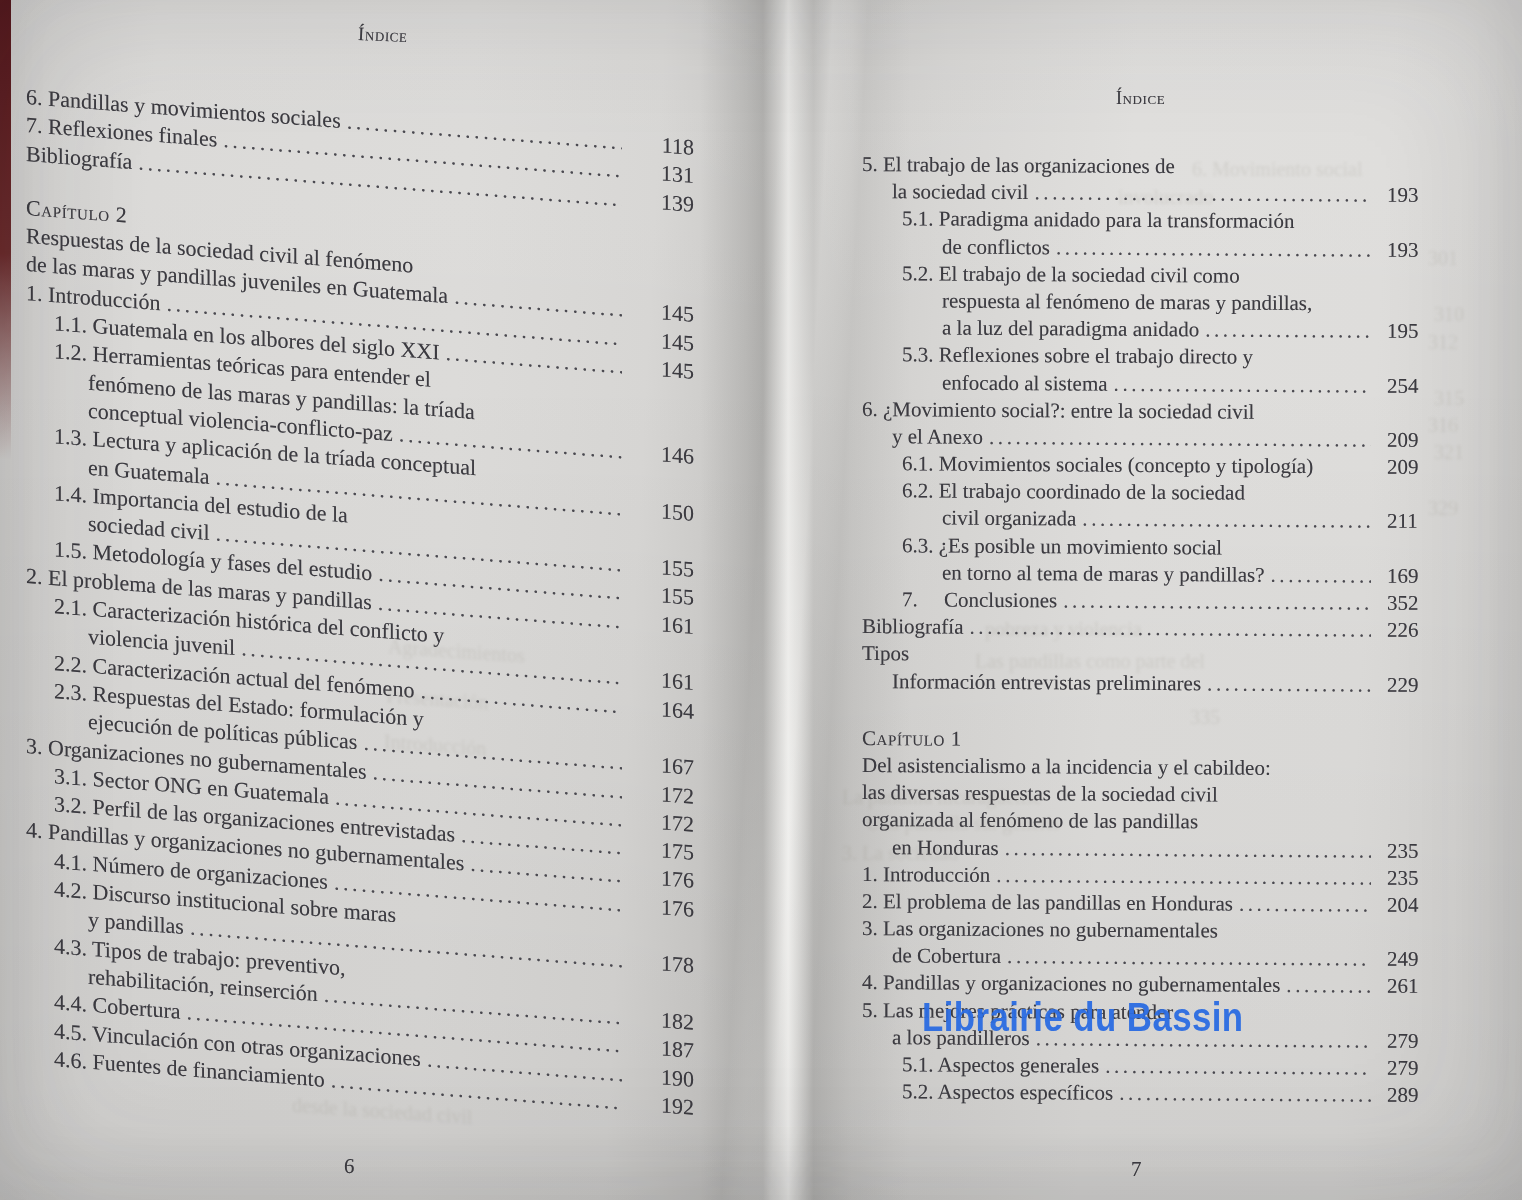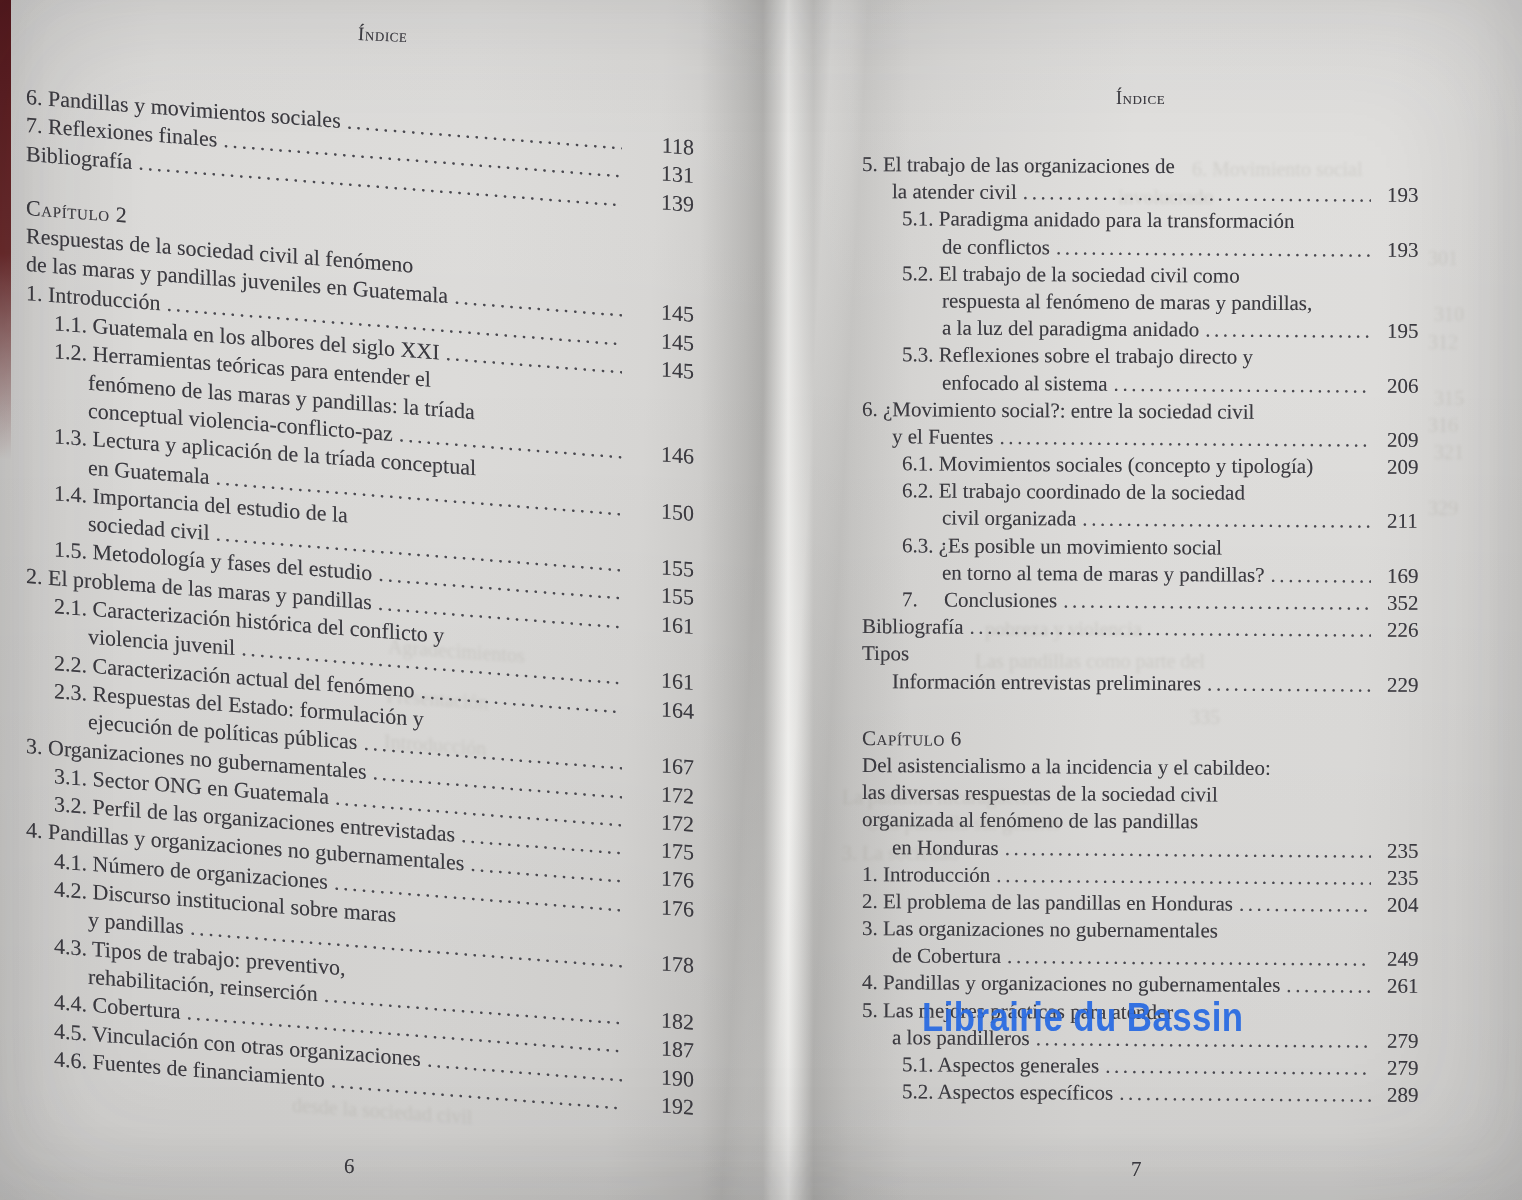--- a/index.html
+++ b/index.html
@@ -238,21 +238,21 @@
       </div>
     </div>
   <div class="folio left ink">6</div>
 
   <div class="page-header right ink sc">Índice</div>
   <div class="toc toc-right ink" id="toc-right">
       <div class="row i0">
         <span class="txt">5. El trabajo de las organizaciones de</span>
       </div>
       <div class="row iw">
-        <span class="txt">la atender civil</span>
+        <span class="txt">la sociedad civil</span>
         <span class="lead">........................................................................................................................</span>
         <span class="pg">193</span>
       </div>
       <div class="row i1">
         <span class="txt">5.1. Paradigma anidado para la transformación</span>
       </div>
       <div class="row i2">
         <span class="txt">de conflictos</span>
         <span class="lead">........................................................................................................................</span>
         <span class="pg">193</span>
@@ -267,27 +267,27 @@
         <span class="txt">a la luz del paradigma anidado</span>
         <span class="lead">........................................................................................................................</span>
         <span class="pg">195</span>
       </div>
       <div class="row i1">
         <span class="txt">5.3. Reflexiones sobre el trabajo directo y</span>
       </div>
       <div class="row i2">
         <span class="txt">enfocado al sistema</span>
         <span class="lead">........................................................................................................................</span>
-        <span class="pg">206</span>
+        <span class="pg">254</span>
       </div>
       <div class="row i0">
         <span class="txt">6. ¿Movimiento social?: entre la sociedad civil</span>
       </div>
       <div class="row iw">
-        <span class="txt">y el Fuentes</span>
+        <span class="txt">y el Anexo</span>
         <span class="lead">........................................................................................................................</span>
         <span class="pg">209</span>
       </div>
       <div class="row i1">
         <span class="txt">6.1. Movimientos sociales (concepto y tipología)</span>
         <span class="lead"></span>
         <span class="pg">209</span>
       </div>
       <div class="row i1">
         <span class="txt">6.2. El trabajo coordinado de la sociedad</span>
@@ -317,21 +317,21 @@
       </div>
       <div class="row i0">
         <span class="txt">Tipos</span>
       </div>
       <div class="row iw">
         <span class="txt">Información entrevistas preliminares</span>
         <span class="lead">........................................................................................................................</span>
         <span class="pg">229</span>
       </div>
       <div class="row i0 gap">
-        <span class="txt sc">Capítulo 6</span>
+        <span class="txt sc">Capítulo 1</span>
       </div>
       <div class="row i0">
         <span class="txt">Del asistencialismo a la incidencia y el cabildeo:</span>
       </div>
       <div class="row i0">
         <span class="txt">las diversas respuestas de la sociedad civil</span>
       </div>
       <div class="row i0">
         <span class="txt">organizada al fenómeno de las pandillas</span>
       </div>

